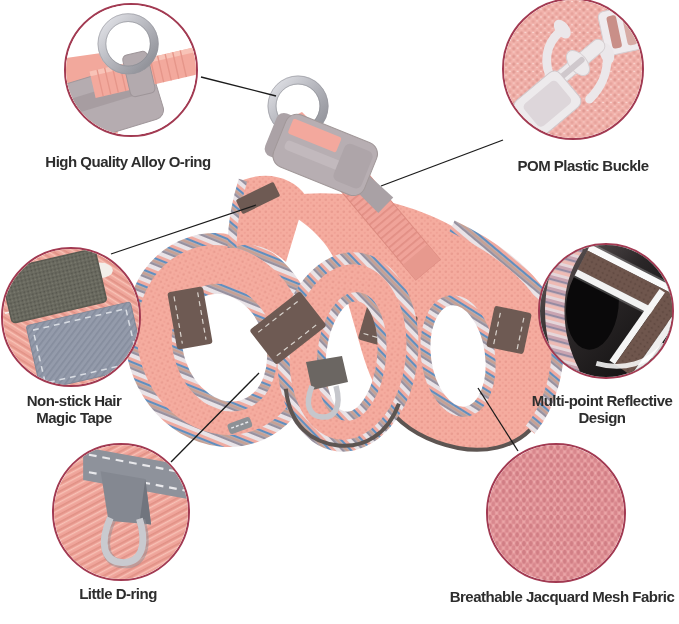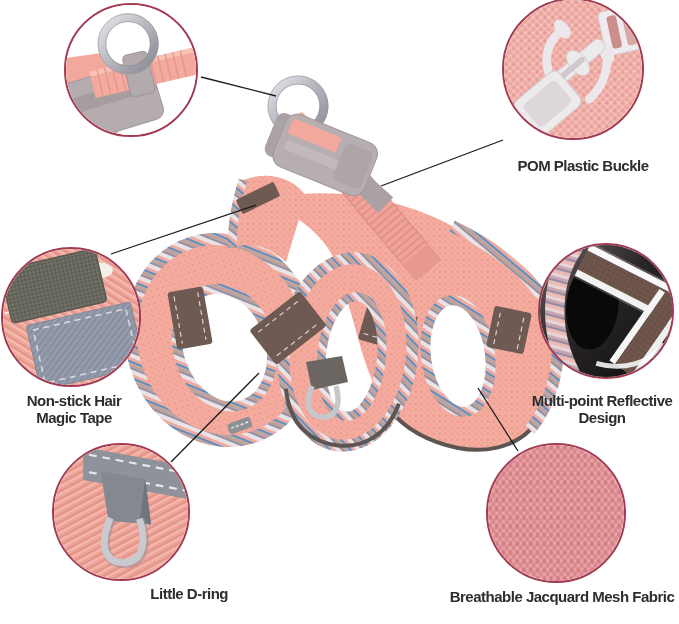--- a/index.html
+++ b/index.html
@@ -15,21 +15,21 @@
   .c4{left:538px;top:243px;width:136px;height:136px;}
   .c5{left:52px;top:443px;width:138px;height:138px;}
   .c6{left:486px;top:443px;width:140px;height:140px;}
   .lbl{position:absolute;color:#2d2d2d;font-weight:700;font-size:15px;line-height:17px;
        letter-spacing:-0.5px;text-align:center;white-space:nowrap;}
   .lbl span{display:block;}
   .t1{left:18px;top:153px;width:220px;}
   .t2{left:473px;top:157px;width:220px;}
   .t3{left:-36px;top:392px;width:220px;}
   .t4{left:492px;top:392px;width:220px;}
-  .t5{left:8px;top:584px;width:220px;line-height:20px;text-align:right;}
+  .t5{left:8px;top:584px;width:220px;line-height:20px;}
   .t6{left:442px;top:588px;width:240px;}
 </style>
 </head>
 <body>
 
 <div class="stage">
 
   <svg class="scene" viewBox="0 0 679 624">
     <defs>
       <pattern id="meshMain" width="6" height="6" patternUnits="userSpaceOnUse">
@@ -305,20 +305,23 @@
         <ellipse cx="2" cy="2.5" rx="1.9" ry="2.7" fill="#d17e85"></ellipse>
         <ellipse cx="5.5" cy="7" rx="1.9" ry="2.7" fill="#d8878d"></ellipse>
         <circle cx="5.5" cy="2" r="0.8" fill="#f2babb"></circle>
             <circle cx="2" cy="7" r="0.8" fill="#f0b4b6"></circle>
       </pattern>
         </defs>
       <rect width="140" height="140" fill="url(#ms6)"></rect>
     </svg>
   </div>
 
+  <div class="lbl t1">
+    <span>High Quality Alloy O-ring</span>
+  </div>
   <div class="lbl t2">
     <span>POM Plastic Buckle</span>
   </div>
   <div class="lbl t3">
     <span>Non-stick Hair</span>
     <span>Magic Tape</span>
   </div>
   <div class="lbl t4">
     <span>Multi-point Reflective</span>
     <span>Design</span>

